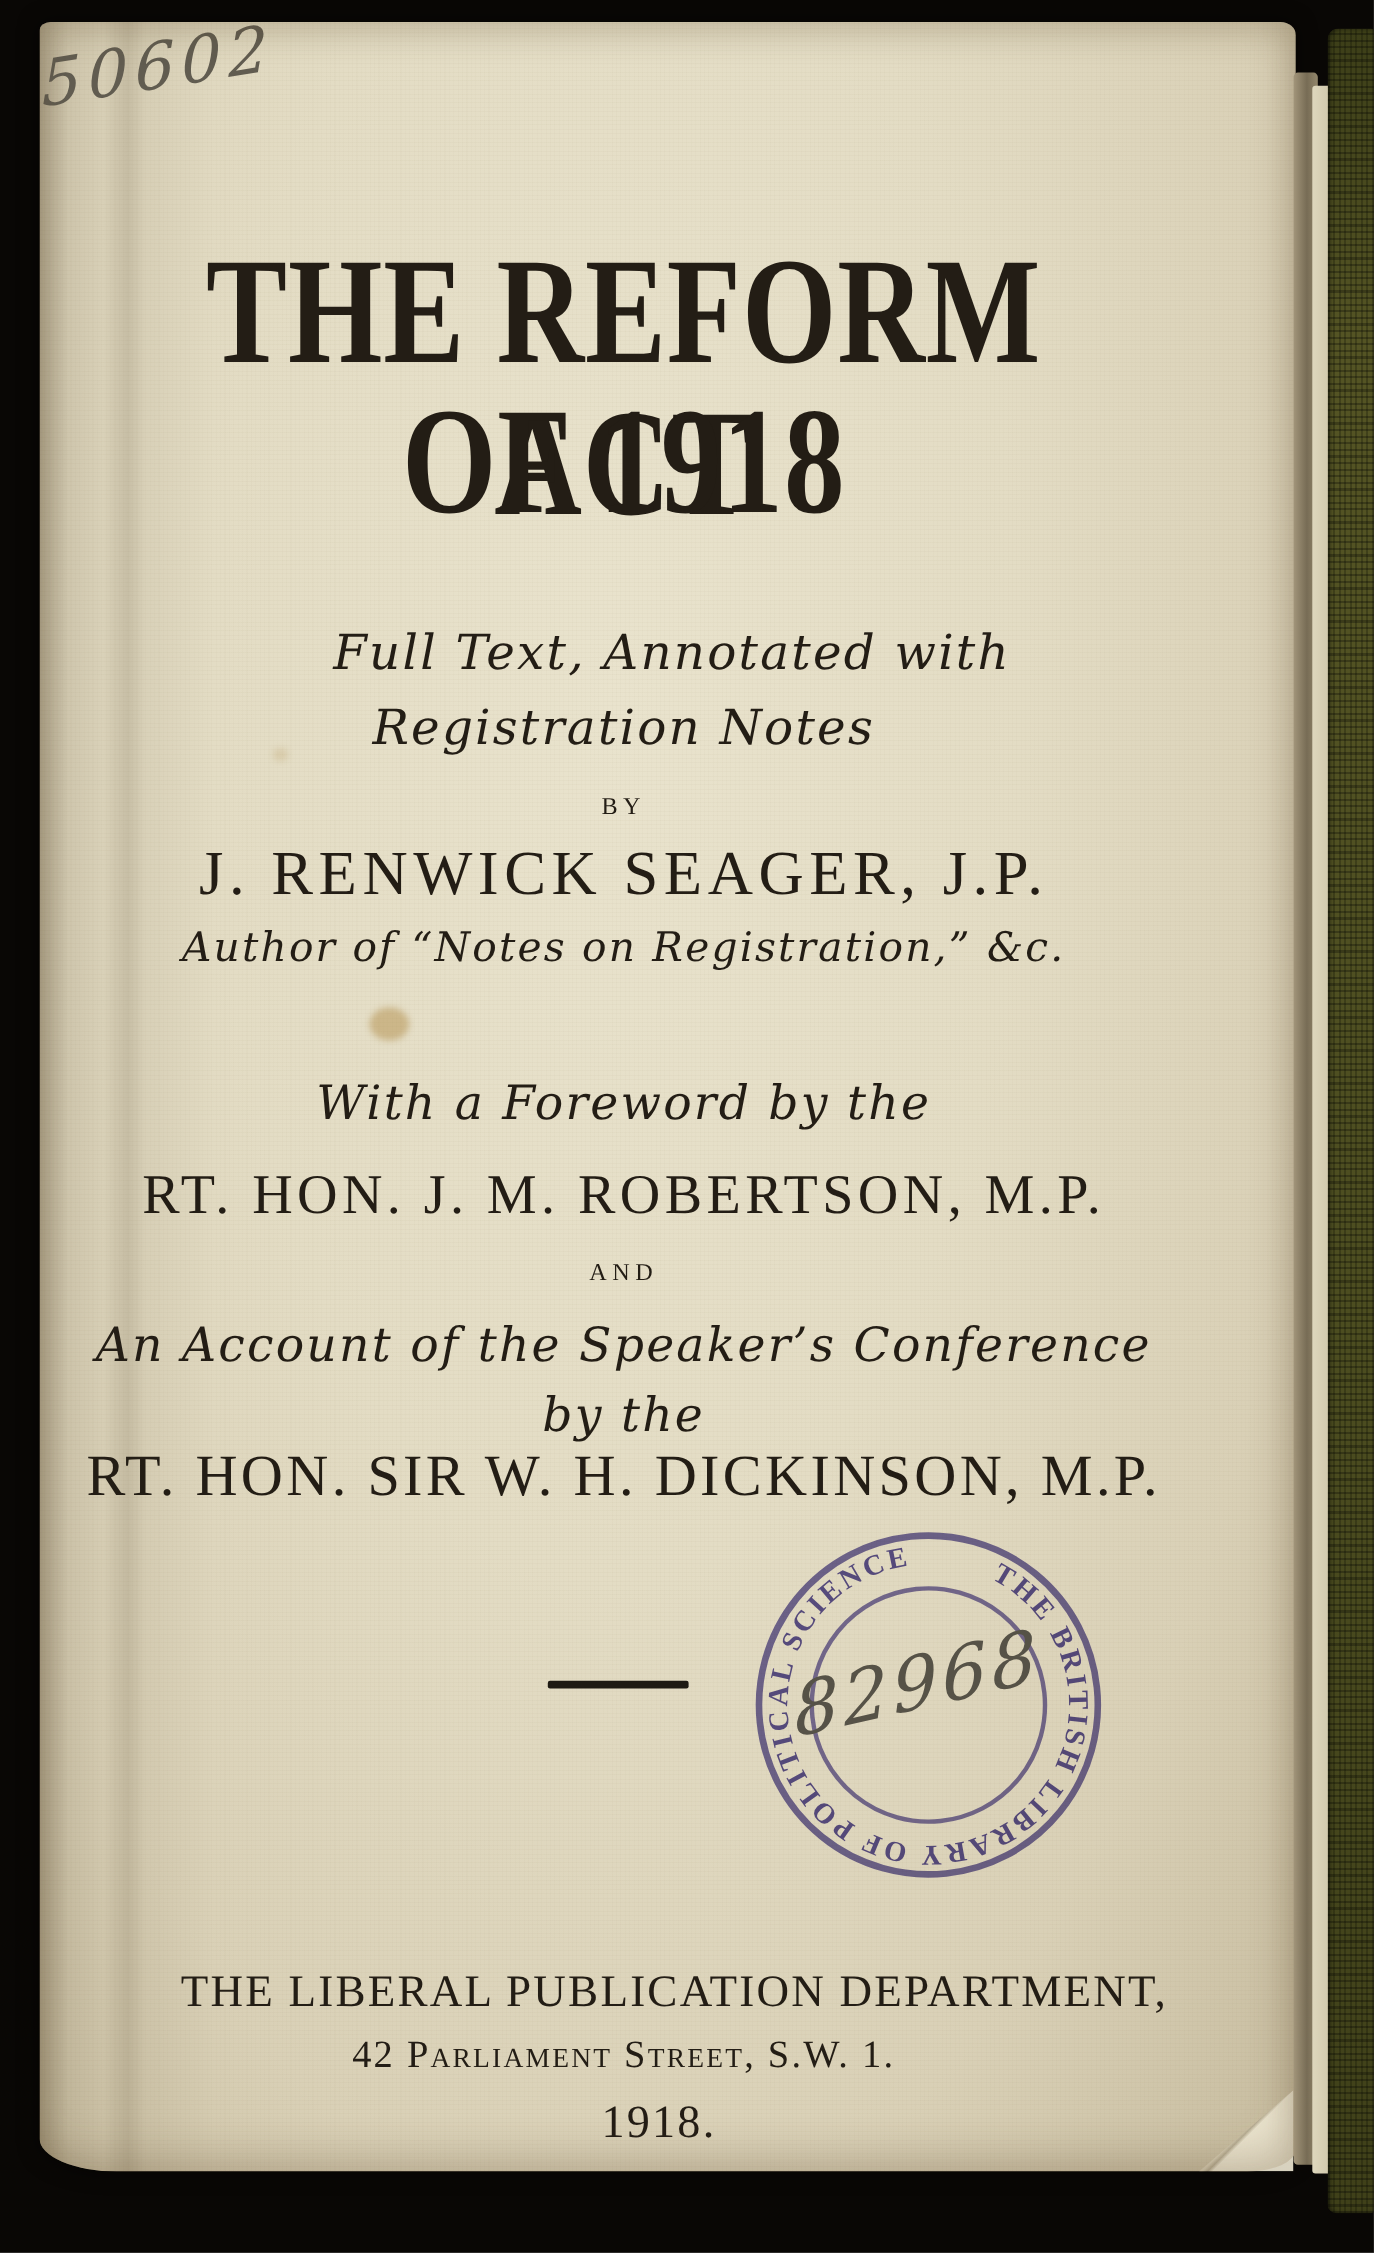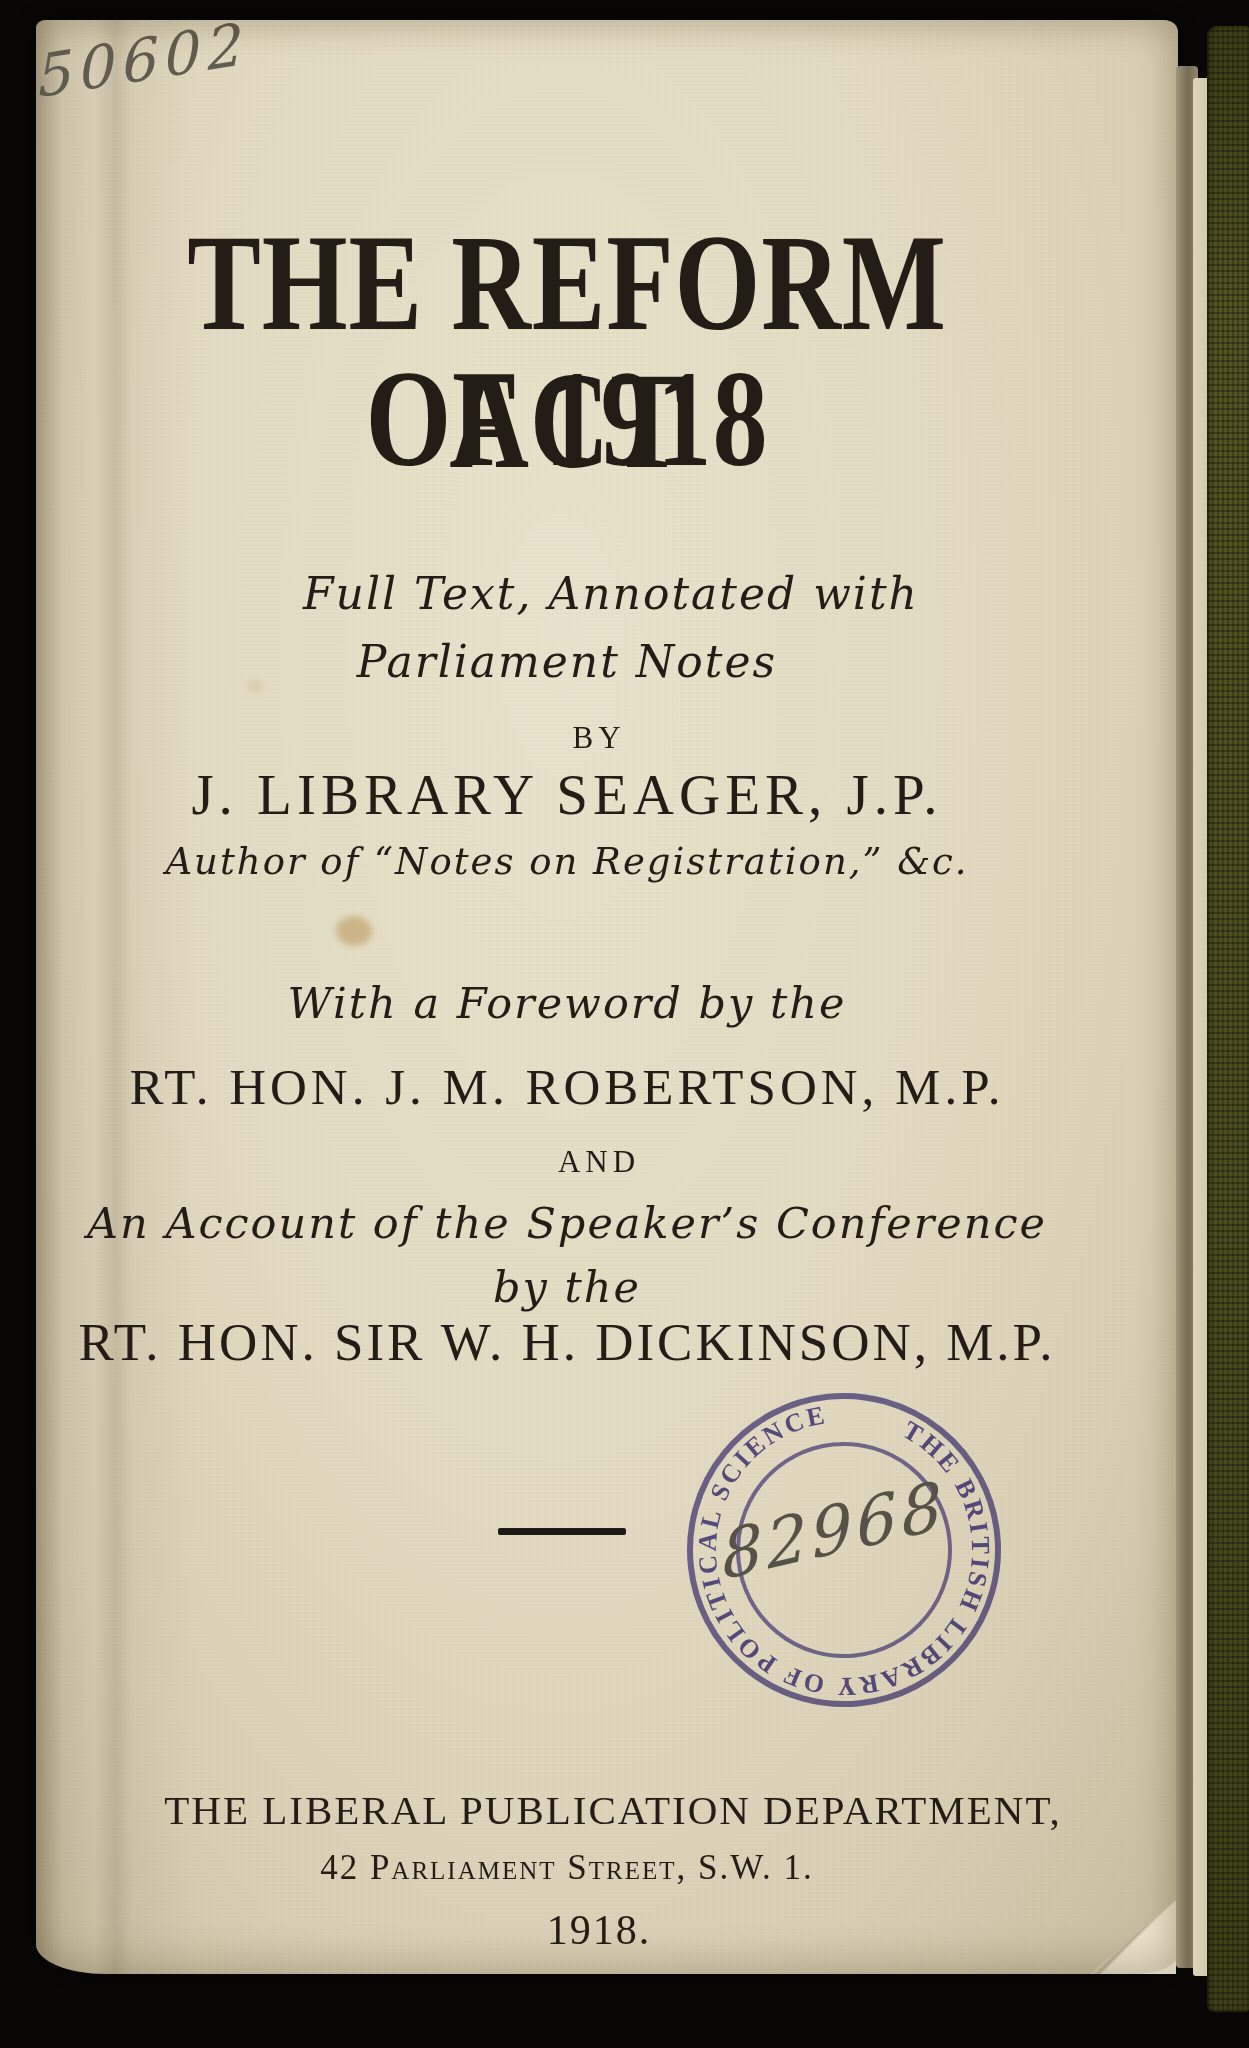--- a/index.html
+++ b/index.html
@@ -70,21 +70,21 @@
     font-family:"DejaVu Serif", serif;
   }
   .accession{top:28px;left:58px;width:290px;font-size:58px;transform:rotate(-9deg) skewX(-8deg);text-align:left;letter-spacing:6px;}
   .title{font-weight:bold;font-size:138px;line-height:1;letter-spacing:1px;}
   .title .squeeze{display:inline-block;transform:scaleX(.80);transform-origin:center;}
   .t1{top:194px;}
   .t2{top:330px;}
   .ital{font-style:italic;font-family:"DejaVu Serif", serif;font-size:44px;letter-spacing:2px;}
   .sub1{top:548px;padding-left:44px;}
   .sub2{top:616px;}
-  .smallcap{font-size:31px;letter-spacing:5px;padding-left:32px;}
+  .smallcap{font-size:22px;letter-spacing:5px;}
   .byline{top:700px;}
   .author{top:742px;font-size:57px;letter-spacing:5px;}
   .credit{top:820px;font-size:37px;}
   .fwd{top:958px;font-size:43px;}
   .fwdname{top:1026px;font-size:51px;letter-spacing:4px;margin-top:12px;}
   .andline{top:1124px;}
   .acc1{top:1178px;font-size:43px;}
   .acc2{top:1242px;font-size:43px;}
   .accname{top:1292px;font-size:53px;letter-spacing:3px;}
   .rule{position:absolute;left:462px;top:1508px;width:128px;height:7px;background:#1e1a13;border-radius:2px;}
@@ -117,25 +117,25 @@
       <div class="hw accession">50602</div>
 
       <div class="line title t1">
         <span class="squeeze">THE REFORM ACT</span>
       </div>
       <div class="line title t2">
         <span class="squeeze">OF 1918</span>
       </div>
 
       <div class="line ital sub1">Full Text, Annotated with</div>
-      <div class="line ital sub2">Parliament Notes</div>
+      <div class="line ital sub2">Registration Notes</div>
 
       <div class="line smallcap byline">BY</div>
 
-      <div class="line author">J. LIBRARY SEAGER, J.P.</div>
+      <div class="line author">J. RENWICK SEAGER, J.P.</div>
       <div class="line ital credit">Author of “Notes on Registration,” &amp;c.</div>
 
       <div class="line ital fwd">With a Foreword by the</div>
       <div class="line fwdname">RT. HON. J. M. ROBERTSON, M.P.</div>
 
       <div class="line smallcap andline">AND</div>
 
       <div class="line ital acc1">An Account of the Speaker’s Conference</div>
       <div class="line ital acc2">by the</div>
       <div class="line accname">RT. HON. SIR W. H. DICKINSON, M.P.</div>

